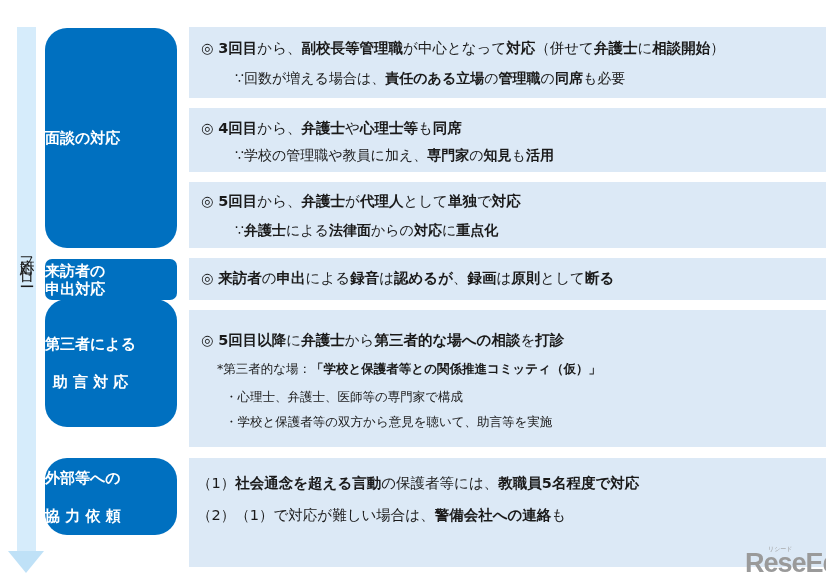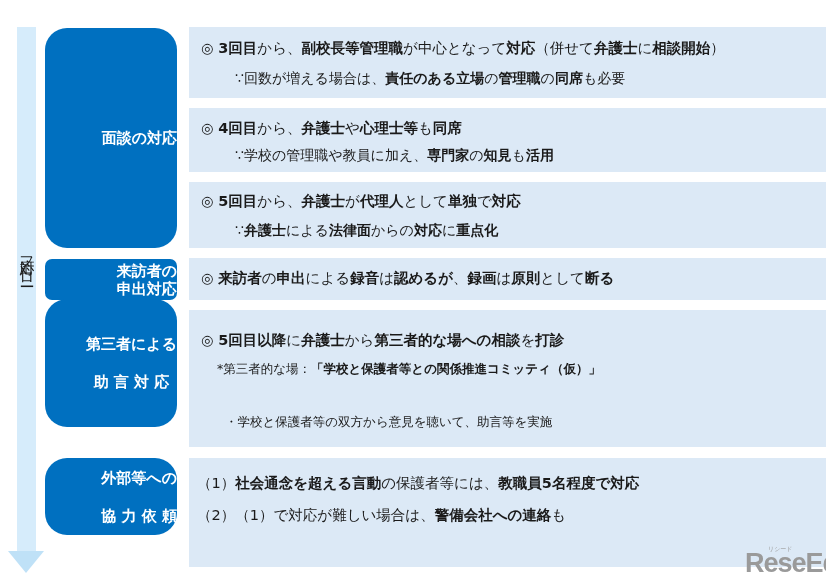--- a/index.html
+++ b/index.html
@@ -6,21 +6,21 @@
   body { width:826px; height:584px; position:relative; overflow:hidden;
          font-family: "DejaVu Sans", "Liberation Sans", sans-serif; color:#1a1a1a; }
   .strip { position:absolute; left:17px; top:27px; width:19px; height:525px; background:#d6ecfb; }
   .arrowhead { position:absolute; left:8px; top:551px; width:0; height:0;
                border-left:18px solid transparent; border-right:18px solid transparent;
                border-top:22px solid #bfe1f7; }
   .strip-label { position:absolute; left:17px; top:248px; width:19px;
                  writing-mode: vertical-rl; text-orientation: upright;
                  font-size:15px; line-height:19px; color:#1a1a1a; letter-spacing:-1px; }
   .cat { position:absolute; left:45px; width:132px; background:#0070c0; color:#fff;
-         border-radius:22px; display:flex; align-items:center; justify-content:flex-end;
+         border-radius:22px; display:flex; align-items:center; justify-content:flex-start;
          text-align:center; font-weight:bold; font-size:15px; line-height:18px; }
   .cat.small { border-radius:7px; }
   .cat .two { display:flex; flex-direction:column; gap:20px; }
   .cat .tight { display:flex; flex-direction:column; gap:0px; }
   .box { position:absolute; left:189px; width:716px; background:#dce9f6; box-sizing:border-box; }
   .line { position:absolute; white-space:nowrap; font-size:14.5px; }
   .main { font-size:14.5px; }
   .sub { font-size:14px; }
   .small-t { font-size:12.5px; }
   b { font-weight:bold; }
@@ -93,20 +93,21 @@
   </div>
 </div>
 
 <div class="box" style="top:310px;height:137px;text-align:center;">
   <div class="line main" style="left:12px;top:21px;">
     <span>◎ </span><b>5回目以降</b><span>に</span><b>弁護士</b><span>から</span><b>第三者的な場への相談</b><span>を</span><b>打診</b>
   </div>
   <div class="line small-t" style="left:28px;top:51px;">
     <span>*第三者的な場：</span><b>「学校と保護者等との関係推進コミッティ（仮）」</b>
   </div>
+  <div class="line small-t" style="left:36px;top:79px;">・心理士、弁護士、医師等の専門家で構成</div>
   <div class="line small-t" style="left:36px;top:104px;">・学校と保護者等の双方から意見を聴いて、助言等を実施</div>
 </div>
 
 <div class="box" style="top:458px;height:109px;">
   <div class="line main" style="left:8px;top:16px;">
     <span>（1）</span><b>社会通念を超える言動</b><span>の保護者等には、</span><b>教職員5名程度で対応</b>
   </div>
   <div class="line main" style="left:8px;top:48px;">
     <span>（2）</span><span>（1）で対応が難しい場合は、</span><b>警備会社への連絡</b><span>も</span>
   </div>

